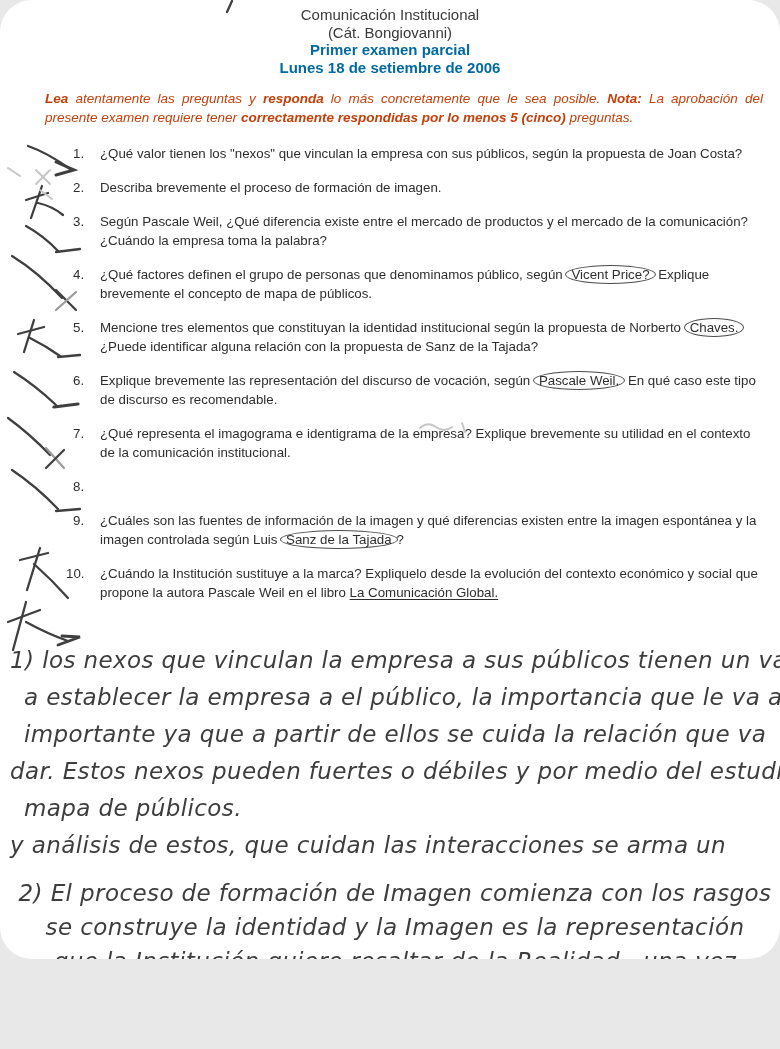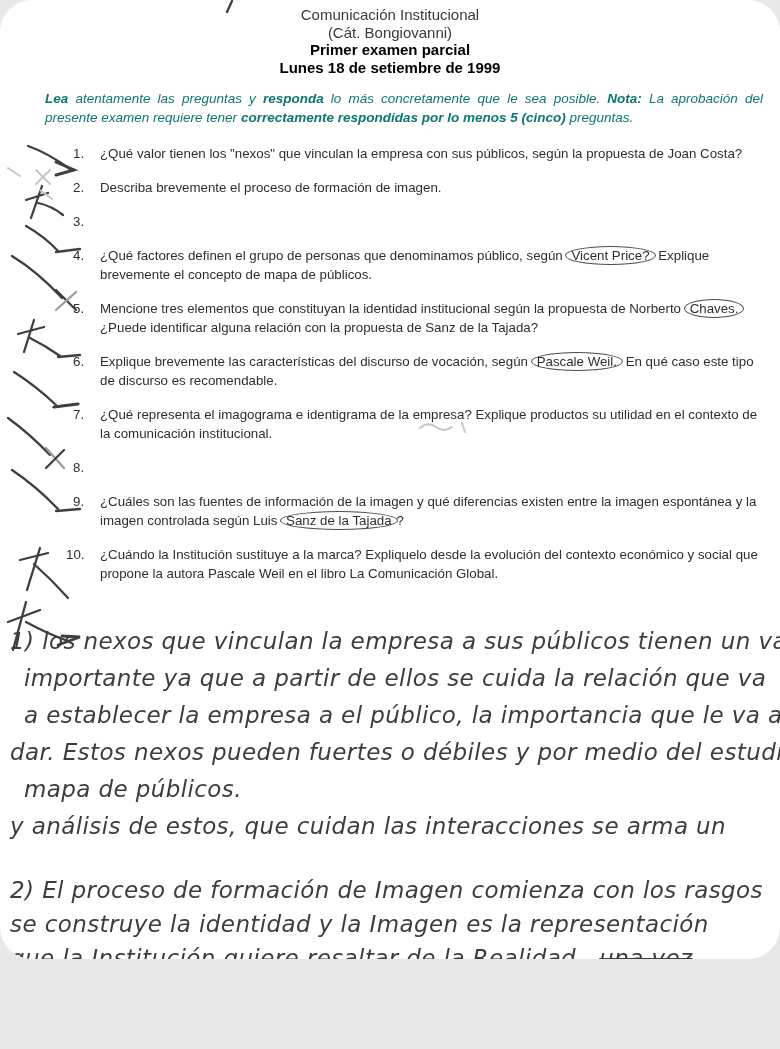--- a/index.html
+++ b/index.html
@@ -11,52 +11,52 @@
     font-family:"Liberation Sans",sans-serif;
     color:#2b2b2b;
     border-radius:32px;
   }
   .pen-overlay{
     position:absolute;left:0;top:0;width:780px;height:1049px;
     pointer-events:none;z-index:5;
   }
   
   .exam-header{padding-top:6px;text-align:center;font-size:15px;line-height:17.5px;color:#3a3a3a;}
-  .exam-header .bold{font-weight:bold;color:#000000;}
+  .exam-header .bold{font-weight:bold;color:#0369a1;}
   .instructions{
     margin:13px 17px 0 45px;
     font-style:italic;font-size:13.5px;line-height:19px;
-    text-align:justify;color:#0f766e;
+    text-align:justify;color:#c2410c;
   }
   .instructions b{font-weight:bold;}
   .questions{margin-top:17px;}
   .q{display:flex;margin:0 0 15px 0;font-size:13.3px;line-height:19px;color:#2e2e2e;}
   .q .qnum{width:27px;margin-left:73px;flex:none;}
   .q.q10 .qnum{margin-left:66px;width:34px;}
   .q .qtext{width:658px;}
   .circled{
     border:1.6px solid #4c4c4c;
     border-radius:50%;
     padding:1px 5px;
     margin:13px -1px;
     white-space:nowrap;
   }
-  .booktitle{text-underline-offset:2px;}
+  .booktitle{text-decoration:underline;text-underline-offset:2px;}
   
   .hand{
     font-family:"DejaVu Sans",sans-serif;
     font-style:italic;
     color:#3d3d3d;
     font-size:23px;
     letter-spacing:0.4px;
     white-space:nowrap;
   }
   .answers{margin-top:40px;padding-left:10px;}
   .ans1 .hline{line-height:37px;}
-  .ans2{margin-top:28px;}
+  .ans2{margin-top:12px;text-align:center;}
   .ans2 .hline{line-height:34px;}
   .hline .indent{display:inline-block;width:14px;}
   .struck{text-decoration:line-through;text-decoration-thickness:2px;}
 </style>
 </head>
 <body>
 
 <div class="page">
 
   <svg class="pen-overlay" viewBox="0 0 780 1049">
@@ -110,59 +110,60 @@
 
       <path d="M 420 428 q 8 -7 16 -1 t 16 0"></path>
       <path d="M 462 423 l 3 9"></path>
     </g>
   </svg>
 
   <div class="exam-header">
     <div>Comunicación Institucional</div>
     <div>(Cát. Bongiovanni)</div>
     <div class="bold">Primer examen parcial</div>
-    <div class="bold">Lunes 18 de setiembre de 1999</div>
+    <div class="bold">Lunes 18 de setiembre de 2006</div>
   </div>
 
   <p class="instructions"><b>Lea</b><span> atentamente las preguntas y </span><b>responda</b><span> lo más concretamente que le sea posible. </span><b>Nota:</b><span> La aprobación del presente examen requiere tener </span><b>correctamente respondidas por lo menos 5 (cinco)</b><span> preguntas.</span></p>
 
   <div class="questions">
 
     <div class="q">
       <span class="qnum">1.</span>
       <span class="qtext">¿Qué valor tienen los "nexos" que vinculan la empresa con sus públicos, según la propuesta de Joan Costa?</span>
     </div>
 
     <div class="q">
       <span class="qnum">2.</span>
       <span class="qtext">Describa brevemente el proceso de formación de imagen.</span>
     </div>
 
     <div class="q">
       <span class="qnum">3.</span>
+      <span class="qtext">Según Pascale Weil, ¿Qué diferencia existe entre el mercado de productos y el mercado de la comunicación? ¿Cuándo la empresa toma la palabra?</span>
     </div>
 
     <div class="q">
       <span class="qnum">4.</span>
       <span class="qtext"><span>¿Qué factores definen el grupo de personas que denominamos público, según </span><span class="circled">Vicent Price?</span><span> Explique brevemente el concepto de mapa de públicos.</span></span>
     </div>
 
     <div class="q">
       <span class="qnum">5.</span>
       <span class="qtext"><span>Mencione tres elementos que constituyan la identidad institucional según la propuesta de Norberto </span><span class="circled">Chaves.</span><span> ¿Puede identificar alguna relación con la propuesta de Sanz de la Tajada?</span></span>
     </div>
 
     <div class="q">
       <span class="qnum">6.</span>
-      <span class="qtext"><span>Explique brevemente las características del discurso de vocación, según </span><span class="circled">Pascale Weil.</span><span> En qué caso este tipo de discurso es recomendable.</span></span>
+      <span class="qtext"><span>Explique brevemente las representación del discurso de vocación, según </span><span class="circled">Pascale Weil.</span><span> En qué caso este tipo de discurso es recomendable.</span></span>
     </div>
 
     <div class="q">
       <span class="qnum">7.</span>
-      <span class="qtext">¿Qué representa el imagograma e identigrama de la empresa? Explique productos su utilidad en el contexto de la comunicación institucional.</span>
+      <span class="qtext">¿Qué representa el imagograma e identigrama de la empresa? Explique brevemente su utilidad en el contexto de la comunicación institucional.</span>
     </div>
 
     <div class="q">
       <span class="qnum">8.</span>
     </div>
 
     <div class="q">
       <span class="qnum">9.</span>
       <span class="qtext"><span>¿Cuáles son las fuentes de información de la imagen y qué diferencias existen entre la imagen espontánea y la imagen controlada según Luis </span><span class="circled">Sanz de la Tajada</span><span>?</span></span>
     </div>
@@ -171,22 +172,22 @@
       <span class="qnum">10.</span>
       <span class="qtext"><span>¿Cuándo la  Institución sustituye a  la marca? Expliquelo desde la evolución del contexto económico y social que propone la autora Pascale Weil en el libro </span><span class="booktitle">La Comunicación Global.</span><span></span></span>
     </div>
 
   </div>
 
   <div class="answers hand">
 
     <div class="ans1">
       <div class="hline"><span>1)</span> <span>los nexos que vinculan la empresa a sus públicos tienen un valor</span></div>
+      <div class="hline"><span class="indent"></span><span>a establecer la empresa a el público, la importancia que le va a</span></div>
       <div class="hline"><span class="indent"></span><span>importante ya que a partir de ellos se cuida la relación que va</span></div>
-      <div class="hline"><span class="indent"></span><span>a establecer la empresa a el público, la importancia que le va a</span></div>
       <div class="hline"><span>dar. Estos nexos pueden fuertes o débiles  y por medio del estudio</span></div>
       <div class="hline"><span class="indent"></span><span>mapa de públicos.</span></div>
       <div class="hline"><span>y análisis de estos, que cuidan las interacciones se arma un</span></div>
     </div>
 
     <div class="ans2">
       <div class="hline"><span>2)</span> <span>El proceso de formación de Imagen comienza con los rasgos</span></div>
       <div class="hline"><span>se construye la identidad y la Imagen es la representación</span></div>
       <div class="hline"><span>que la Institución quiere resaltar de la Realidad . </span><span class="struck">una vez</span></div>
     </div>

